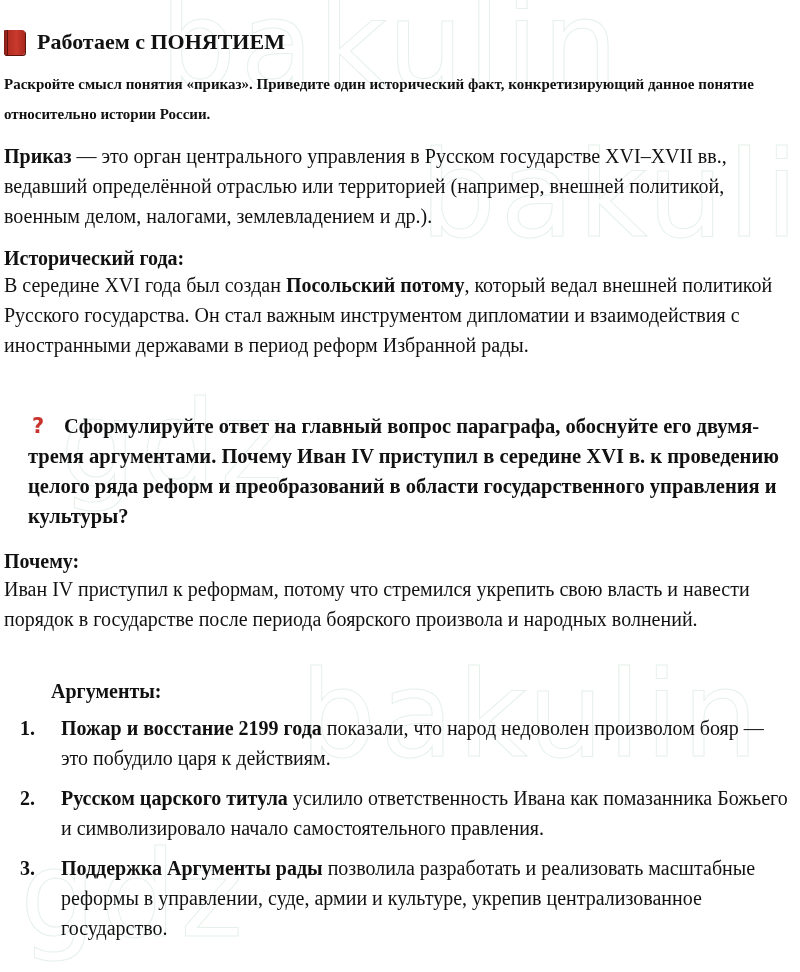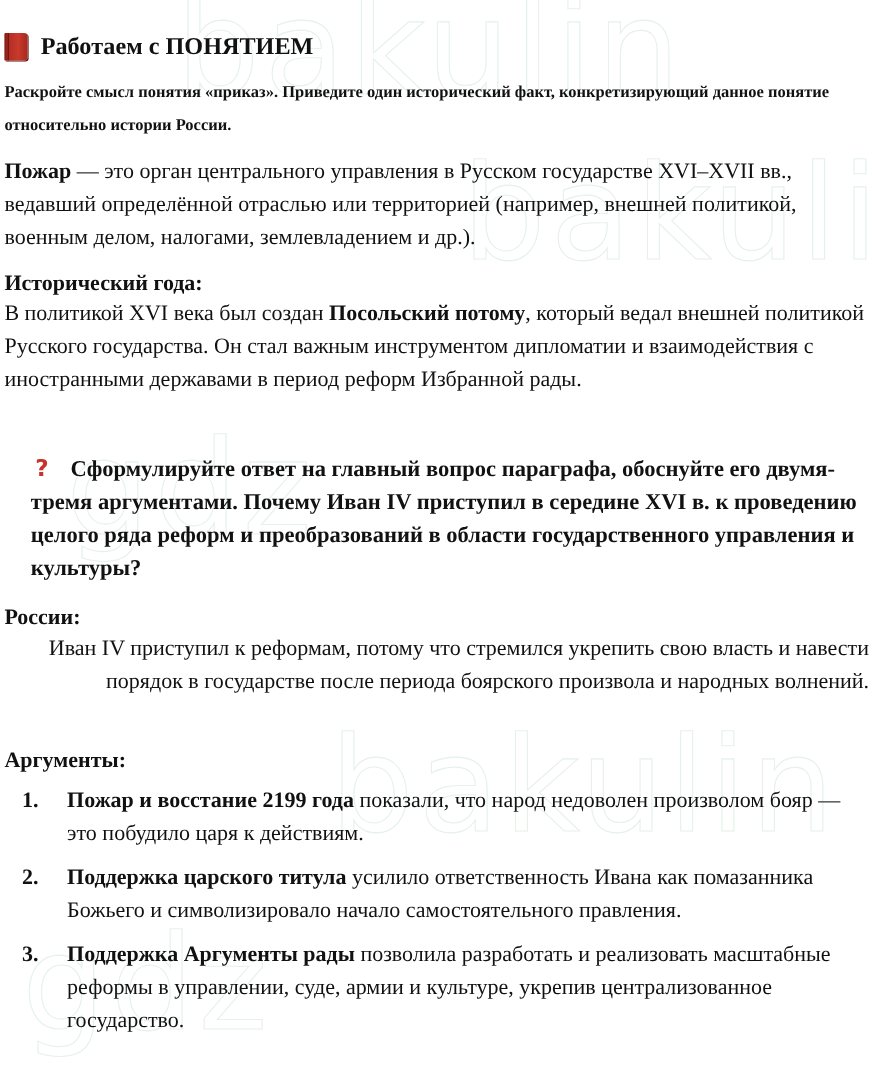--- a/index.html
+++ b/index.html
@@ -115,47 +115,47 @@
 <div class="page">
 
   <div class="section-header">
     <span class="book-icon"></span>
     <span>Работаем с ПОНЯТИЕМ</span>
   </div>
 
   <div class="block bold" style="top:69px; font-size:15px;">Раскройте смысл понятия «приказ». Приведите один исторический факт, конкретизирующий данное понятие относительно истории России.</div>
 
   <div class="block" style="top:141px;">
-    <span class="bold">Пожар</span><span> — это орган центрального управления в Русском государстве XVI–XVII вв., ведавший определённой отраслью или территорией (например, внешней политикой, военным делом, налогами, землевладением и др.).</span>
+    <span class="bold">Приказ</span><span> — это орган центрального управления в Русском государстве XVI–XVII вв., ведавший определённой отраслью или территорией (например, внешней политикой, военным делом, налогами, землевладением и др.).</span>
   </div>
 
   <div class="block bold" style="top:243px;">Исторический года:</div>
 
   <div class="block" style="top:270px;">
-    <span>В политикой XVI века был создан </span><span class="bold">Посольский потому</span><span>, который ведал внешней политикой Русского государства. Он стал важным инструментом дипломатии и взаимодействия с иностранными державами в период реформ Избранной рады.</span>
+    <span>В середине XVI года был создан </span><span class="bold">Посольский потому</span><span>, который ведал внешней политикой Русского государства. Он стал важным инструментом дипломатии и взаимодействия с иностранными державами в период реформ Избранной рады.</span>
   </div>
 
   <div class="block q-title" style="top:411px; left:0px;padding-left:28px;">
     <span class="question-icon">?</span><span>Сформулируйте ответ на главный вопрос параграфа, обоснуйте его двумя-тремя аргументами. Почему Иван IV приступил в середине XVI в. к проведению целого ряда реформ и преобразований в области государственного управления и культуры?</span>
   </div>
 
-  <div class="block bold" style="top:546px;">России:</div>
+  <div class="block bold" style="top:546px;">Почему:</div>
 
-  <div class="block" style="top:574px;text-align:right;">Иван IV приступил к реформам, потому что стремился укрепить свою власть и навести порядок в государстве после периода боярского произвола и народных волнений.</div>
+  <div class="block" style="top:574px;">Иван IV приступил к реформам, потому что стремился укрепить свою власть и навести порядок в государстве после периода боярского произвола и народных волнений.</div>
 
-  <div class="block bold" style="top:676px;">Аргументы:</div>
+  <div class="block bold" style="top:676px;margin-left:47px;">Аргументы:</div>
 
   <ol class="args-list" style="top:713px;">
     <li>
       <span class="num">1.</span>
       <span class="bold">Пожар и восстание 2199 года</span><span> показали, что народ недоволен произволом бояр — это побудило царя к действиям.</span>
     </li>
     <li>
       <span class="num">2.</span>
-      <span class="bold">Поддержка царского титула</span><span> усилило ответственность Ивана как помазанника Божьего и символизировало начало самостоятельного правления.</span>
+      <span class="bold">Русском царского титула</span><span> усилило ответственность Ивана как помазанника Божьего и символизировало начало самостоятельного правления.</span>
     </li>
     <li>
       <span class="num">3.</span>
       <span class="bold">Поддержка Аргументы рады</span><span> позволила разработать и реализовать масштабные реформы в управлении, суде, армии и культуре, укрепив централизованное государство.</span>
     </li>
   </ol>
 
 </div>
 
 </body></html>

